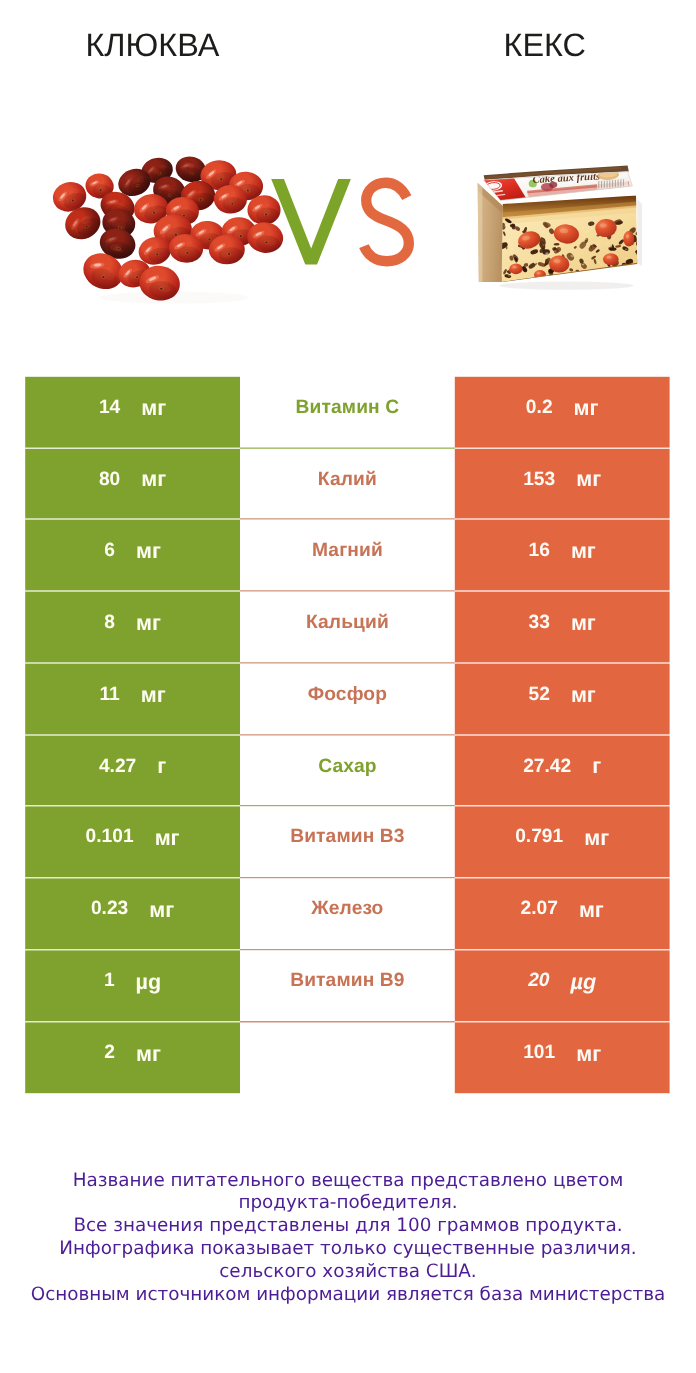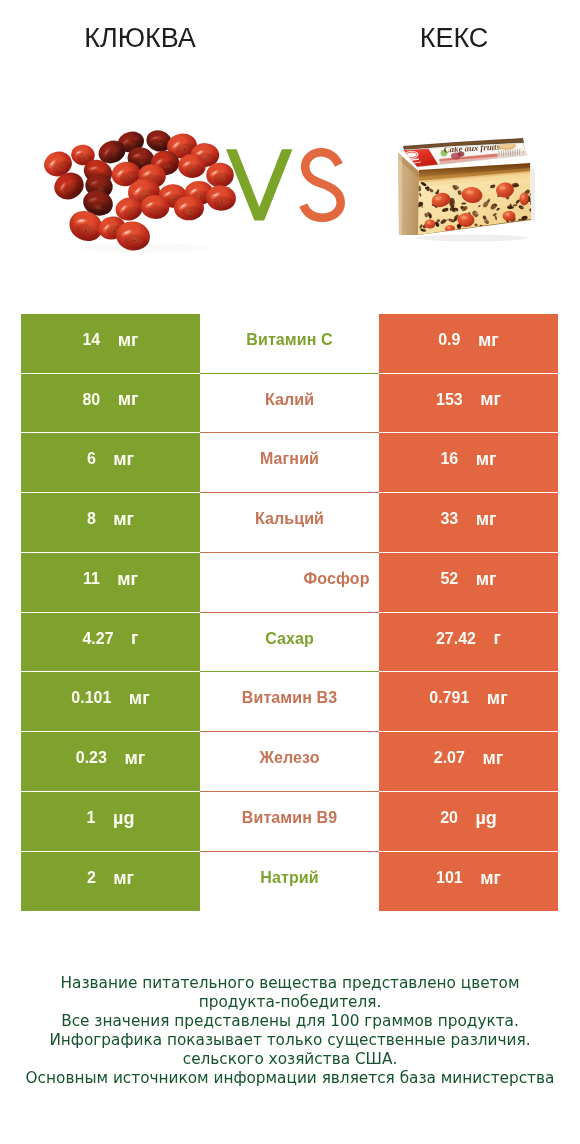--- a/index.html
+++ b/index.html
@@ -4,21 +4,21 @@
 <title>Клюква vs Кекс</title>
 <style>
   html,body{margin:0;padding:0;}
   body{width:580px;height:1144px;background:#ffffff;
        font-family:"Liberation Sans","DejaVu Sans",sans-serif;overflow:hidden;}
   .page{position:relative;width:580px;height:1144px;background:#fff;}
 
   
   .title{position:absolute;top:25px;font-size:27px;line-height:27px;color:#1d1d1b;
          font-weight:400;text-align:center;white-space:nowrap;}
-  #title-left{left:13px;width:254px;}
+  #title-left{left:0;width:254px;}
   #title-right{left:363px;width:182px;}
 
   #hero{position:absolute;left:0;top:0;width:580px;height:290px;}
 
   .vs{position:absolute;top:135px;left:215px;}
   #vs-v{fill:#7ba428;}
   #vs-s{stroke:#e2683f;}
 
   
   .table{position:absolute;left:0;top:314px;width:580px;height:598px;}
@@ -32,21 +32,21 @@
   .cell .num{font-size:16px;font-weight:700;letter-spacing:0;}
   .cell .unit{font-size:18px;font-weight:700;margin-left:3.5px;letter-spacing:0;}
   .cell.mid .label{font-size:16px;font-weight:700;letter-spacing:.1px;}
   .win-left .label{color:#7fa22e;}
   .win-right .label{color:#c77355;}
 
 
   
   .footer{position:absolute;left:0;top:974px;width:580px;text-align:center;
           font-family:"DejaVu Sans",sans-serif;
-          font-size:15.3px;line-height:19px;color:#14532d;}
+          font-size:15.3px;line-height:19px;color:#4c1d95;}
   .footer div{white-space:nowrap;}
 </style>
 </head>
 <body>
 
 <div class="page">
 
   <div class="title" id="title-left">КЛЮКВА</div>
   <div class="title" id="title-right">КЕКС</div>
 
@@ -873,21 +873,21 @@
   <div class="table" id="nutrition-table">
       <div class="row" style="top: 0px; height: 59px;">
         <div class="cell left" style="height: 59px;">
           <span class="num">14</span>
           <span class="unit">мг</span>
         </div>
         <div class="cell mid win-left" style="height: 59px; text-align: right;">
           <span class="label">Витамин C</span>
         </div>
         <div class="cell right" style="height: 59px;">
-          <span class="num">0.9</span>
+          <span class="num">0.2</span>
           <span class="unit">мг</span>
         </div>
       </div>
       <div class="midline" style="top: 59px; background: rgb(127, 162, 46);"></div>
       <div class="row" style="top: 60px; height: 58px;">
         <div class="cell left" style="height: 58px;">
           <span class="num">80</span>
           <span class="unit">мг</span>
         </div>
         <div class="cell mid win-right" style="height: 58px;">
@@ -925,21 +925,21 @@
           <span class="num">33</span>
           <span class="unit">мг</span>
         </div>
       </div>
       <div class="midline" style="top: 238px; background: rgb(199, 115, 85);"></div>
       <div class="row" style="top: 239px; height: 59px;">
         <div class="cell left" style="height: 59px;">
           <span class="num">11</span>
           <span class="unit">мг</span>
         </div>
-        <div class="cell mid win-right" style="height: 59px; margin-left: 47px;">
+        <div class="cell mid win-right" style="height: 59px;">
           <span class="label">Фосфор</span>
         </div>
         <div class="cell right" style="height: 59px;">
           <span class="num">52</span>
           <span class="unit">мг</span>
         </div>
       </div>
       <div class="midline" style="top: 298px; background: rgb(199, 115, 85);"></div>
       <div class="row" style="top: 299px; height: 58px;">
         <div class="cell left" style="height: 58px;">
@@ -984,33 +984,30 @@
       </div>
       <div class="midline" style="top: 477px; background: rgb(199, 115, 85);"></div>
       <div class="row" style="top: 478px; height: 59px;">
         <div class="cell left" style="height: 59px;">
           <span class="num">1</span>
           <span class="unit">µg</span>
         </div>
         <div class="cell mid win-right" style="height: 59px;">
           <span class="label">Витамин B9</span>
         </div>
-        <div class="cell right" style="height: 59px;">
+        <div class="cell right" style="height: 59px; font-style: italic;">
           <span class="num">20</span>
           <span class="unit">µg</span>
         </div>
       </div>
       <div class="midline" style="top: 537px; background: rgb(199, 115, 85);"></div>
       <div class="row" style="top: 538px; height: 59px;">
         <div class="cell left" style="height: 59px;">
           <span class="num">2</span>
           <span class="unit">мг</span>
-        </div>
-        <div class="cell mid win-left" style="height: 59px;">
-          <span class="label">Натрий</span>
         </div>
         <div class="cell right" style="height: 59px;">
           <span class="num">101</span>
           <span class="unit">мг</span>
         </div>
       </div>
     </div>
 
   <div class="footer" id="footer">
       <div>Название питательного вещества представлено цветом</div>

